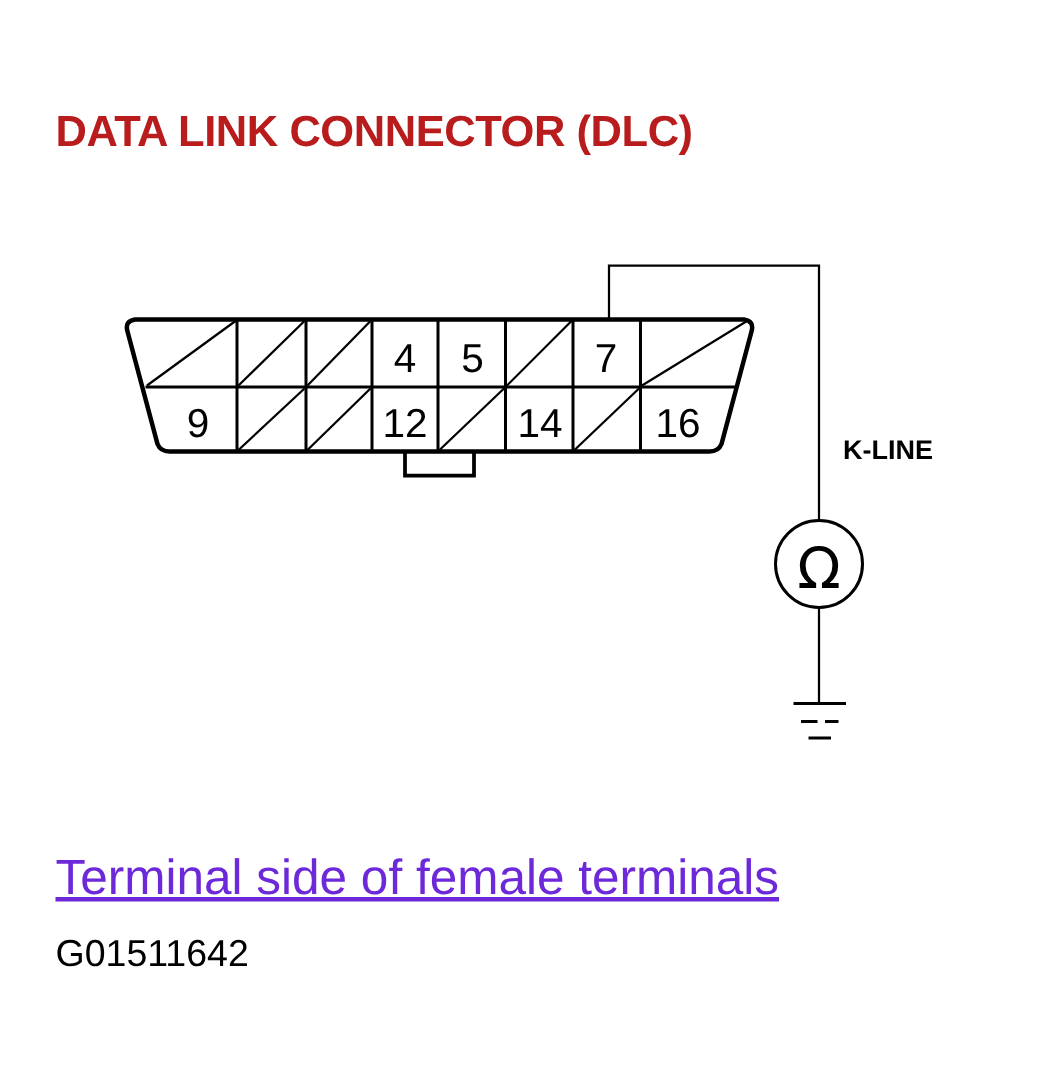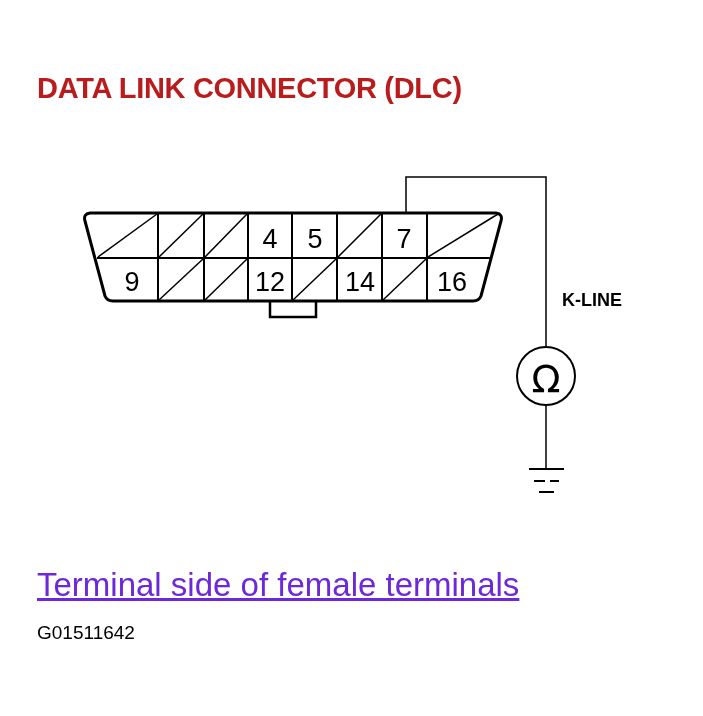--- a/index.html
+++ b/index.html
@@ -1,21 +1,21 @@
 <!DOCTYPE html>
 <html><head>
 <meta charset="utf-8">
 <style>
   html, body { margin: 0; padding: 0; background: #ffffff; }
   body { width: 703px; height: 716px; position: relative; overflow: hidden; }
   .abs { position: absolute; }
   .title { left: 37px; top: 72px; font-family: "Liberation Sans", sans-serif; font-weight: bold; font-size: 29px; color: #b91c1c; letter-spacing: -0.3px; }
   .kline { left: 562px; top: 270px; font-family: Liberation Sans, sans-serif; font-weight: bold; font-size: 18px; color: #000; line-height: 29px; margin-top: 16px; }
   .caption { left: 37px; top: 566px; font-family: "Liberation Sans", sans-serif; font-size: 33px; color: #6d28d9; text-decoration: underline; }
-  .figid { left: 37px; top: 622px; font-family: "Liberation Sans", sans-serif; font-size: 19px; color: #000; }
+  .figid { left: 37px; top: 622px; font-family: "Liberation Sans", sans-serif; font-size: 25px; color: #000; }
   svg { position: absolute; left: 0; top: 0; }
   .pin { font-family: "Liberation Sans", sans-serif; font-size: 27px; fill: #000; }
 </style>
 </head>
 <body>
 
 <div class="abs title">DATA LINK CONNECTOR (DLC)</div>
 
 <svg width="703" height="716" viewBox="0 0 703 716">
 

